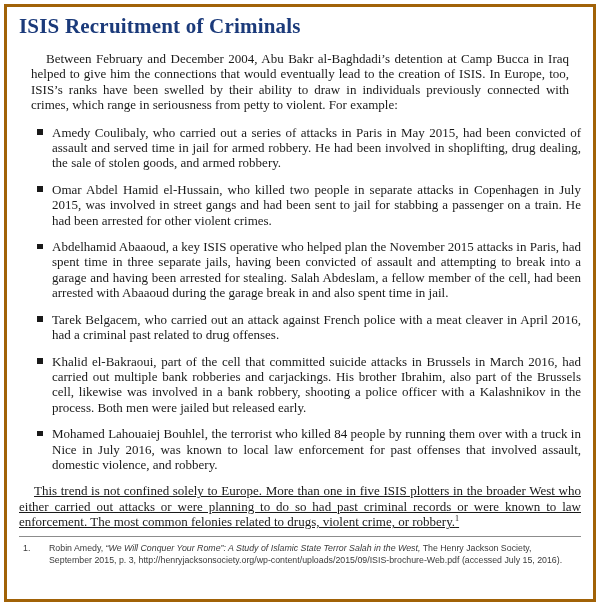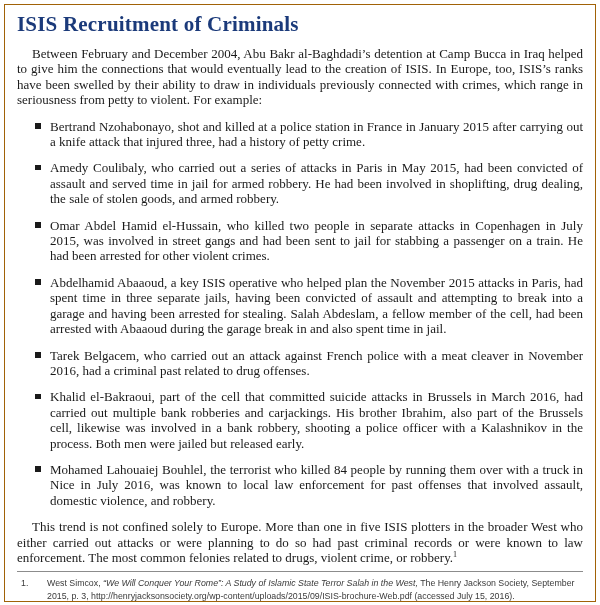--- a/index.html
+++ b/index.html
@@ -14,47 +14,48 @@
     position: relative;
     box-sizing: border-box;
     font-family: "Liberation Serif", serif;
   }
   .card {
     position: absolute;
     left: 4px;
     top: 4px;
     right: 4px;
     bottom: 3px;
-    border: 1px solid #a16207;
+    border: 3px solid #a16207;
     background: #ffffff;
     box-sizing: border-box;
     padding: 7px 12px 4px 12px;
     overflow: hidden;
   }
   .doc-title {
     margin: 0 0 9px 0;
     font-family: "Liberation Serif", serif;
     font-size: 21px;
     font-weight: bold;
     color: #1b3a7a;
     letter-spacing: 0.2px;
   }
   .body-text {
     color: #1a1a1a;
     font-size: 13px;
     line-height: 15.4px;
     text-align: justify;
   }
   p.para {
-    margin: 0;
+    margin: 12px;
     text-indent: 15px;
   }
   p.para-close {
     margin: 11px 0 0 0;
     text-indent: 15px;
+    text-decoration: underline;
   }
   ul.bullet-list {
     list-style: none;
     margin: 11px 0 0 0;
     padding: 0 0 0 17px;
   }
   ul.bullet-list li {
     position: relative;
     padding-left: 16px;
     margin: 0 0 11px 0;
@@ -108,53 +109,49 @@
 
     <h1 class="doc-title">ISIS Recruitment of Criminals</h1>
 
     <div class="body-text">
 
       <p class="para">Between February and December 2004, Abu Bakr al-Baghdadi’s detention at Camp Bucca in Iraq helped to give him the connections that would eventually lead to the creation of ISIS. In Europe, too, ISIS’s ranks have been swelled by their ability to draw in individuals previously connected with crimes, which range in seriousness from petty to violent. For example:</p>
 
       <ul class="bullet-list">
         <li>
           <span class="sq"></span>
-          <span>Bertrand Nzohabonayo, shot and killed at a police station in France in January 2015 after carrying out a knife attack that injured three, had a history of petty crime.</span>
-        </li>
-        <li>
-          <span class="sq"></span>
           <span>Amedy Coulibaly, who carried out a series of attacks in Paris in May 2015, had been convicted of assault and served time in jail for armed robbery. He had been involved in shoplifting, drug dealing, the sale of stolen goods, and armed robbery.</span>
         </li>
         <li>
           <span class="sq"></span>
           <span>Omar Abdel Hamid el-Hussain, who killed two people in separate attacks in Copenhagen in July 2015, was involved in street gangs and had been sent to jail for stabbing a passenger on a train. He had been arrested for other violent crimes.</span>
         </li>
         <li>
           <span class="sq"></span>
           <span>Abdelhamid Abaaoud, a key ISIS operative who helped plan the November 2015 attacks in Paris, had spent time in three separate jails, having been convicted of assault and attempting to break into a garage and having been arrested for stealing. Salah Abdeslam, a fellow member of the cell, had been arrested with Abaaoud during the garage break in and also spent time in jail.</span>
         </li>
         <li>
           <span class="sq"></span>
-          <span>Tarek Belgacem, who carried out an attack against French police with a meat cleaver in November 2016, had a criminal past related to drug offenses.</span>
+          <span>Tarek Belgacem, who carried out an attack against French police with a meat cleaver in April 2016, had a criminal past related to drug offenses.</span>
         </li>
         <li>
           <span class="sq"></span>
           <span>Khalid el-Bakraoui, part of the cell that committed suicide attacks in Brussels in March 2016, had carried out multiple bank robberies and carjackings. His brother Ibrahim, also part of the Brussels cell, likewise was involved in a bank robbery, shooting a police officer with a Kalashnikov in the process. Both men were jailed but released early.</span>
         </li>
         <li>
           <span class="sq"></span>
           <span>Mohamed Lahouaiej Bouhlel, the terrorist who killed 84 people by running them over with a truck in Nice in July 2016, was known to local law enforcement for past offenses that involved assault, domestic violence, and robbery.</span>
         </li>
       </ul>
 
       <p class="para-close"><span>This trend is not confined solely to Europe. More than one in five ISIS plotters in the broader West who either carried out attacks or were planning to do so had past criminal records or were known to law enforcement. The most common felonies related to drugs, violent crime, or robbery.</span><sup class="fn-ref">1</sup></p>
 
     </div>
 
     <hr class="fn-rule">
 
     <div class="footnote">
       <span class="fn-num">1.</span>
-      <span class="fn-body"><span>West Simcox, </span><span class="fn-italic">“We Will Conquer Your Rome”: A Study of Islamic State Terror Salah in the West,</span><span> The Henry Jackson Society, September 2015, p. 3, http://henryjacksonsociety.org/wp-content/uploads/2015/09/ISIS-brochure-Web.pdf (accessed July 15, 2016).</span></span>
+      <span class="fn-body"><span>Robin Amedy, </span><span class="fn-italic">“We Will Conquer Your Rome”: A Study of Islamic State Terror Salah in the West,</span><span> The Henry Jackson Society, September 2015, p. 3, http://henryjacksonsociety.org/wp-content/uploads/2015/09/ISIS-brochure-Web.pdf (accessed July 15, 2016).</span></span>
     </div>
 
   </div>
 </div>
 
 </body></html>

